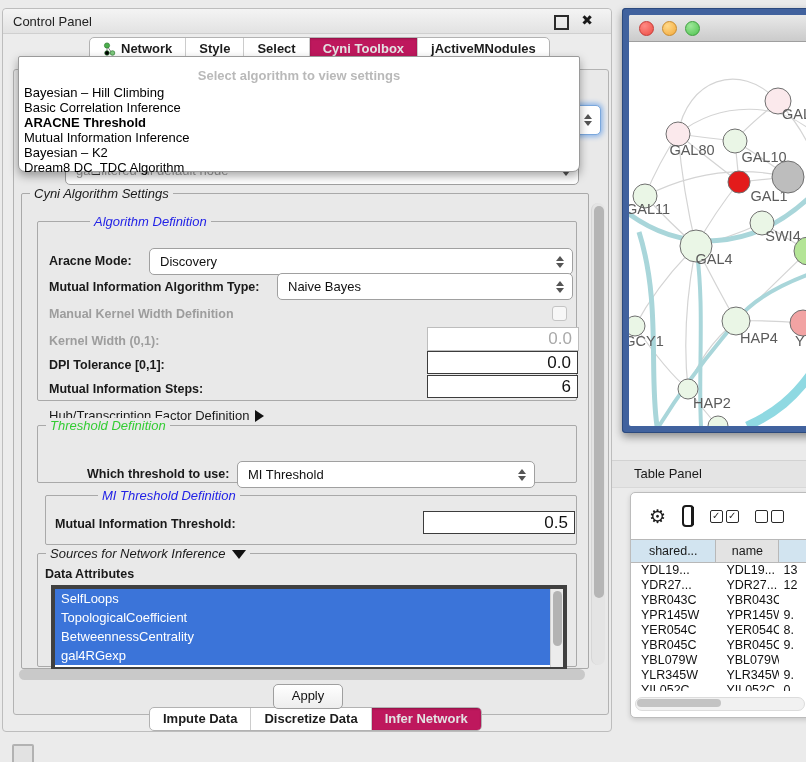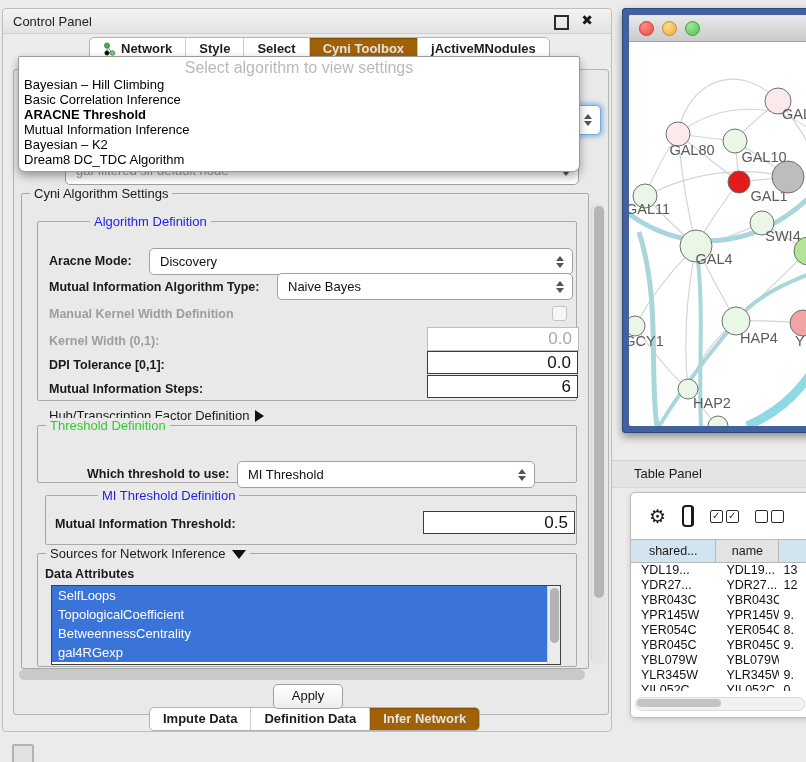--- a/index.html
+++ b/index.html
@@ -15,64 +15,64 @@
   .cp-title{left:10px;top:5px;font-size:13px;color:#222;}
   .float-btn{right:42px;top:6px;width:11px;height:11px;border:2px solid #2b2b2b;background:transparent;}
   .close-btn{right:18px;top:3px;font-size:14px;font-weight:bold;color:#1a1a1a;}
 
   
   .segmented{display:inline-flex;background:#ffffff;border:1px solid #b2b2b2;border-radius:5px;
              height:22px;line-height:22px;overflow:hidden;}
   .segment{padding:0 13px;font-weight:bold;font-size:13px;color:#1c1c1c;white-space:nowrap;
            border-left:1px solid #cccccc;display:flex;align-items:center;gap:5px;}
   .segment:first-child{border-left:none;}
-  .segment.selected{background:#a16207;color:#e3e3e3;box-shadow:inset 0 1px 2px rgba(0,0,0,.25);}
+  .segment.selected{background:#be185d;color:#e3e3e3;box-shadow:inset 0 1px 2px rgba(0,0,0,.25);}
 
   
   .main-panel{left:10px;top:60px;width:594px;height:644px;background:#e9e9e9;
               border:1px solid #b3b3b3;border-radius:3px;}
 
   
   .algo-popup{left:18px;top:56px;width:560px;height:114px;background:#ffffff;
               border:1px solid #9a9a9a;border-radius:2px 2px 7px 7px;z-index:40;
               box-shadow:0 4px 10px rgba(0,0,0,.35);}
-  .algo-prompt{height:18px;line-height:18px;text-align:center;color:#b9b9b9;font-size:16px;margin-top:2px;}
+  .algo-prompt{height:18px;line-height:18px;text-align:center;color:#b9b9b9;font-size:13px;margin-top:10px;font-weight:bold;}
   .algo-item{height:15px;line-height:15px;padding-left:5px;font-size:13px;color:#000;}
   .algo-item.selected-bold{font-weight:bold;}
 
   
   .combo{background:#ffffff;border:1px solid #a0a0a0;border-radius:5px;display:flex;align-items:center;}
   .combo .val{flex:1;padding-left:10px;font-size:13px;color:#111;white-space:nowrap;overflow:hidden;}
   .combo .spin{width:16px;display:flex;flex-direction:column;align-items:center;gap:2px;margin-right:4px;}
   .tri-up{width:0;height:0;border-left:4px solid transparent;border-right:4px solid transparent;border-bottom:5px solid #555;}
   .tri-dn{width:0;height:0;border-left:4px solid transparent;border-right:4px solid transparent;border-top:5px solid #555;}
   .combo.ghost .val{color:#9c9c9c;}
   .combo.focusring{box-shadow:0 0 5px 2px #8fb6e8;border-color:#7aa7dc;}
 
   
   .grp{border:1px solid #a9a9a9;border-radius:2px;}
-  .grp-lbl{position:absolute;top:-8px;left:8px;background:#e9e9e9;padding:0 4px;font-size:13px;}
+  .grp-lbl{position:absolute;top:-8px;left:8px;background:#e9e9e9;padding:0 4px;font-size:13px;font-style:italic;}
   .lbl-blue{color:#2222e6;margin-left:44px;}
   .lbl-green{color:#33cc33;}
   .lbl-dark{color:#1a1a1a;}
 
   .flabel{font-weight:bold;font-size:12.5px;color:#1a1a1a;white-space:nowrap;}
   .flabel.dis{color:#9d9d9d;}
   .field{background:#ffffff;text-align:right;font-size:17px;color:#111;
          border:1.5px solid #3c3c3c;display:flex;align-items:center;justify-content:flex-end;padding-right:6px;}
   .field.dis{border:1px solid #bdbdbd;color:#a9a9a9;}
   .checkbox{width:13px;height:13px;border:1px solid #c4c4c4;border-radius:3px;background:#f7f7f7;}
 
   .tri-right{display:inline-block;width:0;height:0;border-top:6px solid transparent;
              border-bottom:6px solid transparent;border-left:9px solid #111;vertical-align:-2px;margin-left:6px;}
   .tri-down-big{display:inline-block;width:0;height:0;border-left:7px solid transparent;
              border-right:7px solid transparent;border-top:9px solid #111;vertical-align:-1px;margin-left:6px;}
 
   
-  .attr-list{background:#ffffff;border:1px solid #404040;display:flex;}
+  .attr-list{background:#ffffff;border:4px solid #404040;display:flex;}
   .attr-items{flex:1;}
   .attr-item{height:19px;line-height:19px;padding-left:6px;background:#3b74d9;color:#ffffff;font-size:13px;}
   .attr-scroll{width:12px;background:#ececec;border-left:1px solid #d0d0d0;position:relative;}
   .attr-thumb{position:absolute;top:2px;left:1.5px;width:9px;height:55px;background:#b3b3b3;border-radius:5px;}
 
   
   .vscroll{width:13px;background:#e4e4e4;border-left:1px solid #d6d6d6;border-radius:7px;}
   .vthumb{position:absolute;left:1.5px;top:3px;width:10px;background:#b5b5b5;border-radius:6px;}
   .hscroll-thumb{background:#c9c9c9;border-radius:6px;}
 
@@ -258,21 +258,21 @@
     <div class="abs hscroll-thumb" style="left:16px;top:660px;width:566px;height:11px;z-index:3;"></div>
 
     <div class="abs apply-btn" style="left:270px;top:675px;z-index:3;">Apply</div>
 
     <div class="abs" style="left:146px;top:698px;">
       <div class="segmented" id="bottom-tabs">
           <div class="segment">
             <span>Impute Data</span>
           </div>
           <div class="segment">
-            <span>Definition Data</span>
+            <span>Discretize Data</span>
           </div>
           <div class="segment selected">
             <span>Infer Network</span>
           </div>
         </div>
     </div>
   </div>
 
   <div class="abs algo-popup">
     <div class="algo-prompt">Select algorithm to view settings</div>

